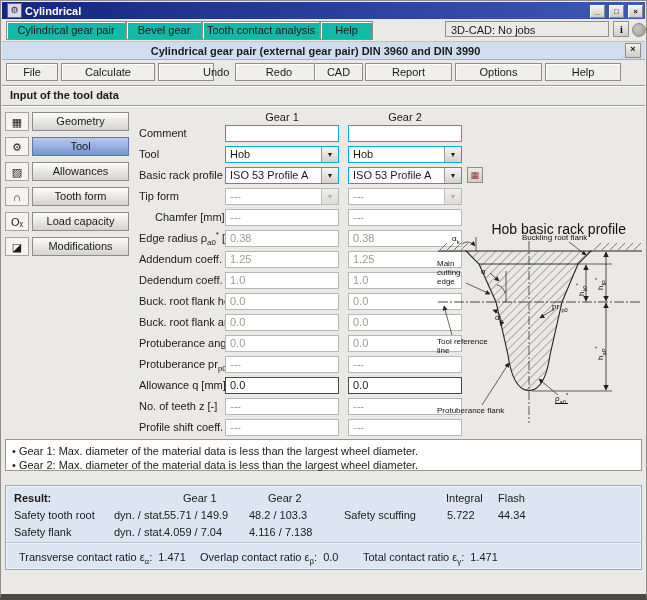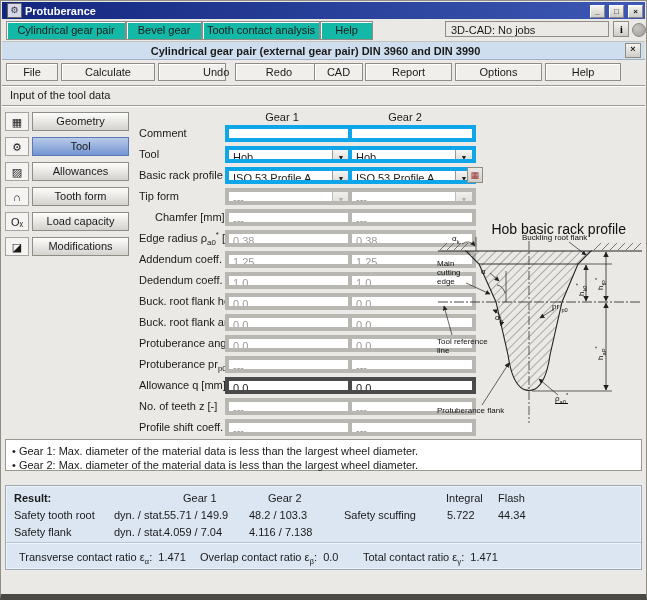--- a/index.html
+++ b/index.html
@@ -17,30 +17,30 @@
   .ibtn{position:absolute;left:611px;top:2px;width:16px;height:16px;background:linear-gradient(#f4f3f0,#cfcdc6);border:1px solid #8f8d86;font-weight:bold;font-size:10px;line-height:13px;text-align:center;font-family:"Liberation Serif",serif;}
   .led{position:absolute;left:630px;top:4px;width:12px;height:12px;border-radius:50%;background:radial-gradient(circle at 4px 4px,#c9c7c1,#9b9993);border:1px solid #8a887f;}
   
   .docbar{position:absolute;left:1px;top:41px;right:1px;height:17px;background:#cfdeef;border-bottom:1px solid #9fb0c4;display:flex;align-items:center;padding:0 4px;}
   .docbar .dtitle{font-weight:bold;flex:1;text-align:center;}
   .docbar .dclose{width:14px;height:13px;background:linear-gradient(#f4f3f0,#cfcdc6);border:1px solid #8f8d86;font-size:9px;line-height:11px;text-align:center;font-weight:bold;}
   
   .toolbarrow{position:absolute;left:1px;top:59px;right:1px;height:25px;background:#ebe9e5;border-bottom:1px solid #9d9b93;box-shadow:0 1px 0 #fff;}
   .tb-btn{position:absolute;top:3px;height:18px;background:#f0efec;border:1px solid #8f8d86;box-shadow:inset 1px 1px 0 #fff;text-align:center;line-height:17px;cursor:default;box-sizing:border-box;}
   
-  .statusbar{position:absolute;left:1px;top:85px;right:1px;height:19px;border-bottom:1px solid #9d9b93;box-shadow:0 1px 0 #fff;line-height:19px;padding-left:8px;}
+  .statusbar{position:absolute;left:1px;top:85px;right:1px;height:19px;border-bottom:1px solid #9d9b93;box-shadow:0 1px 0 #fff;line-height:19px;padding-left:8px;font-weight:bold;}
   
   .side-item{position:absolute;left:4px;height:20px;}
   .side-icon{position:absolute;left:0;top:0;width:24px;height:19px;background:#f5f4f2;border:1px solid #a5a39b;font-size:11px;line-height:18px;text-align:center;box-sizing:border-box;overflow:hidden;}
   .side-btn{position:absolute;left:27px;top:0;width:97px;height:19px;background:linear-gradient(#fdfdfc,#d4d2cd);border:1px solid #8f8d86;text-align:center;line-height:17px;box-sizing:border-box;cursor:default;}
   .side-btn.sel{background:linear-gradient(#b9cbe9,var(--selection,#7394d2));border-color:#5a79b4;}
   
   .colhead{position:absolute;top:110px;width:114px;text-align:center;font-weight:normal;}
   .frm-label{position:absolute;left:138px;height:17px;line-height:17px;white-space:nowrap;}
-  .field{position:absolute;width:128px;height:17px;background:#fff;border:4px solid #0ea5e9;box-sizing:border-box;line-height:15px;padding-left:4px;overflow:hidden;}
+  .field{position:absolute;width:114px;height:17px;background:#fff;border:1px solid #0ea5e9;box-sizing:border-box;line-height:15px;padding-left:4px;overflow:hidden;}
   .field.dis{border-color:#b9b7b1;color:#9d9b97;}
   .field.strong{border-color:#4a4a4a;}
   .sel .arrow{position:absolute;right:0;top:0;width:16px;height:15px;background:linear-gradient(#f5f5f3,#d4d2cd);border-left:1px solid #9a988f;text-align:center;font-size:7px;line-height:15px;color:#222;}
   .sel.dis .arrow{color:#b2b0ac;background:linear-gradient(#f0efed,#dddbd7);border-left-color:#c0beb8;}
   .calcbtn{position:absolute;left:466px;width:16px;height:16px;background:linear-gradient(#eceae6,#cfcdc6);border:1px solid #8f8d86;text-align:center;line-height:14px;font-size:9px;padding:0;}
   .calcbtn .cicon{color:#993333;}
   sub,sup{font-size:72%;line-height:0;}
   
   #diagram{position:absolute;left:435px;top:216px;width:210px;height:218px;font-size:8px;color:#111;}
   #diagram .dlabel{position:absolute;white-space:nowrap;line-height:9px;}
@@ -56,21 +56,21 @@
   .ratioband{position:absolute;left:0;right:0;top:56px;bottom:0;border-top:1px solid #b6c3d4;box-shadow:inset 0 1px 0 #f0f5fb;padding-left:32px;}
   .ratio-item{position:absolute;top:8px;white-space:nowrap;}
 </style>
 </head>
 <body>
 
 <div class="window">
 
   <div class="titlebar">
     <span class="app-icon">⚙</span>
-    <span class="title">Protuberance</span>
+    <span class="title">Cylindrical</span>
     <span>
       <span class="wbtn">_</span>
       <span class="wbtn">□</span>
       <span class="wbtn">×</span>
     </span>
   </div>
 
   <div class="menubar">
     <div id="menu-items">
         <div class="menu-btn" style="left: 4px; width: 118px;">Cylindrical gear pair</div>
@@ -84,21 +84,21 @@
   </div>
 
   <div class="docbar">
     <span class="dtitle">Cylindrical gear pair (external gear pair) DIN 3960 and DIN 3990</span>
     <span class="dclose">×</span>
   </div>
 
   <div class="toolbarrow" id="toolbar-row">
       <div class="tb-btn" style="left: 4px; width: 52px;">File</div>
       <div class="tb-btn" style="left: 59px; width: 94px;">Calculate</div>
-      <div class="tb-btn" style="left: 156px; width: 68px; padding-left: 44px;">Undo</div>
+      <div class="tb-btn" style="left: 156px; width: 56px; padding-left: 44px;">Undo</div>
       <div class="tb-btn" style="left: 233px; width: 88px;">Redo</div>
       <div class="tb-btn" style="left: 312px; width: 49px;">CAD</div>
       <div class="tb-btn" style="left: 363px; width: 87px;">Report</div>
       <div class="tb-btn" style="left: 453px; width: 87px;">Options</div>
       <div class="tb-btn" style="left: 543px; width: 76px;">Help</div>
     </div>
 
   <div class="statusbar">Input of the tool data</div>
 
   <div id="sidebar">

